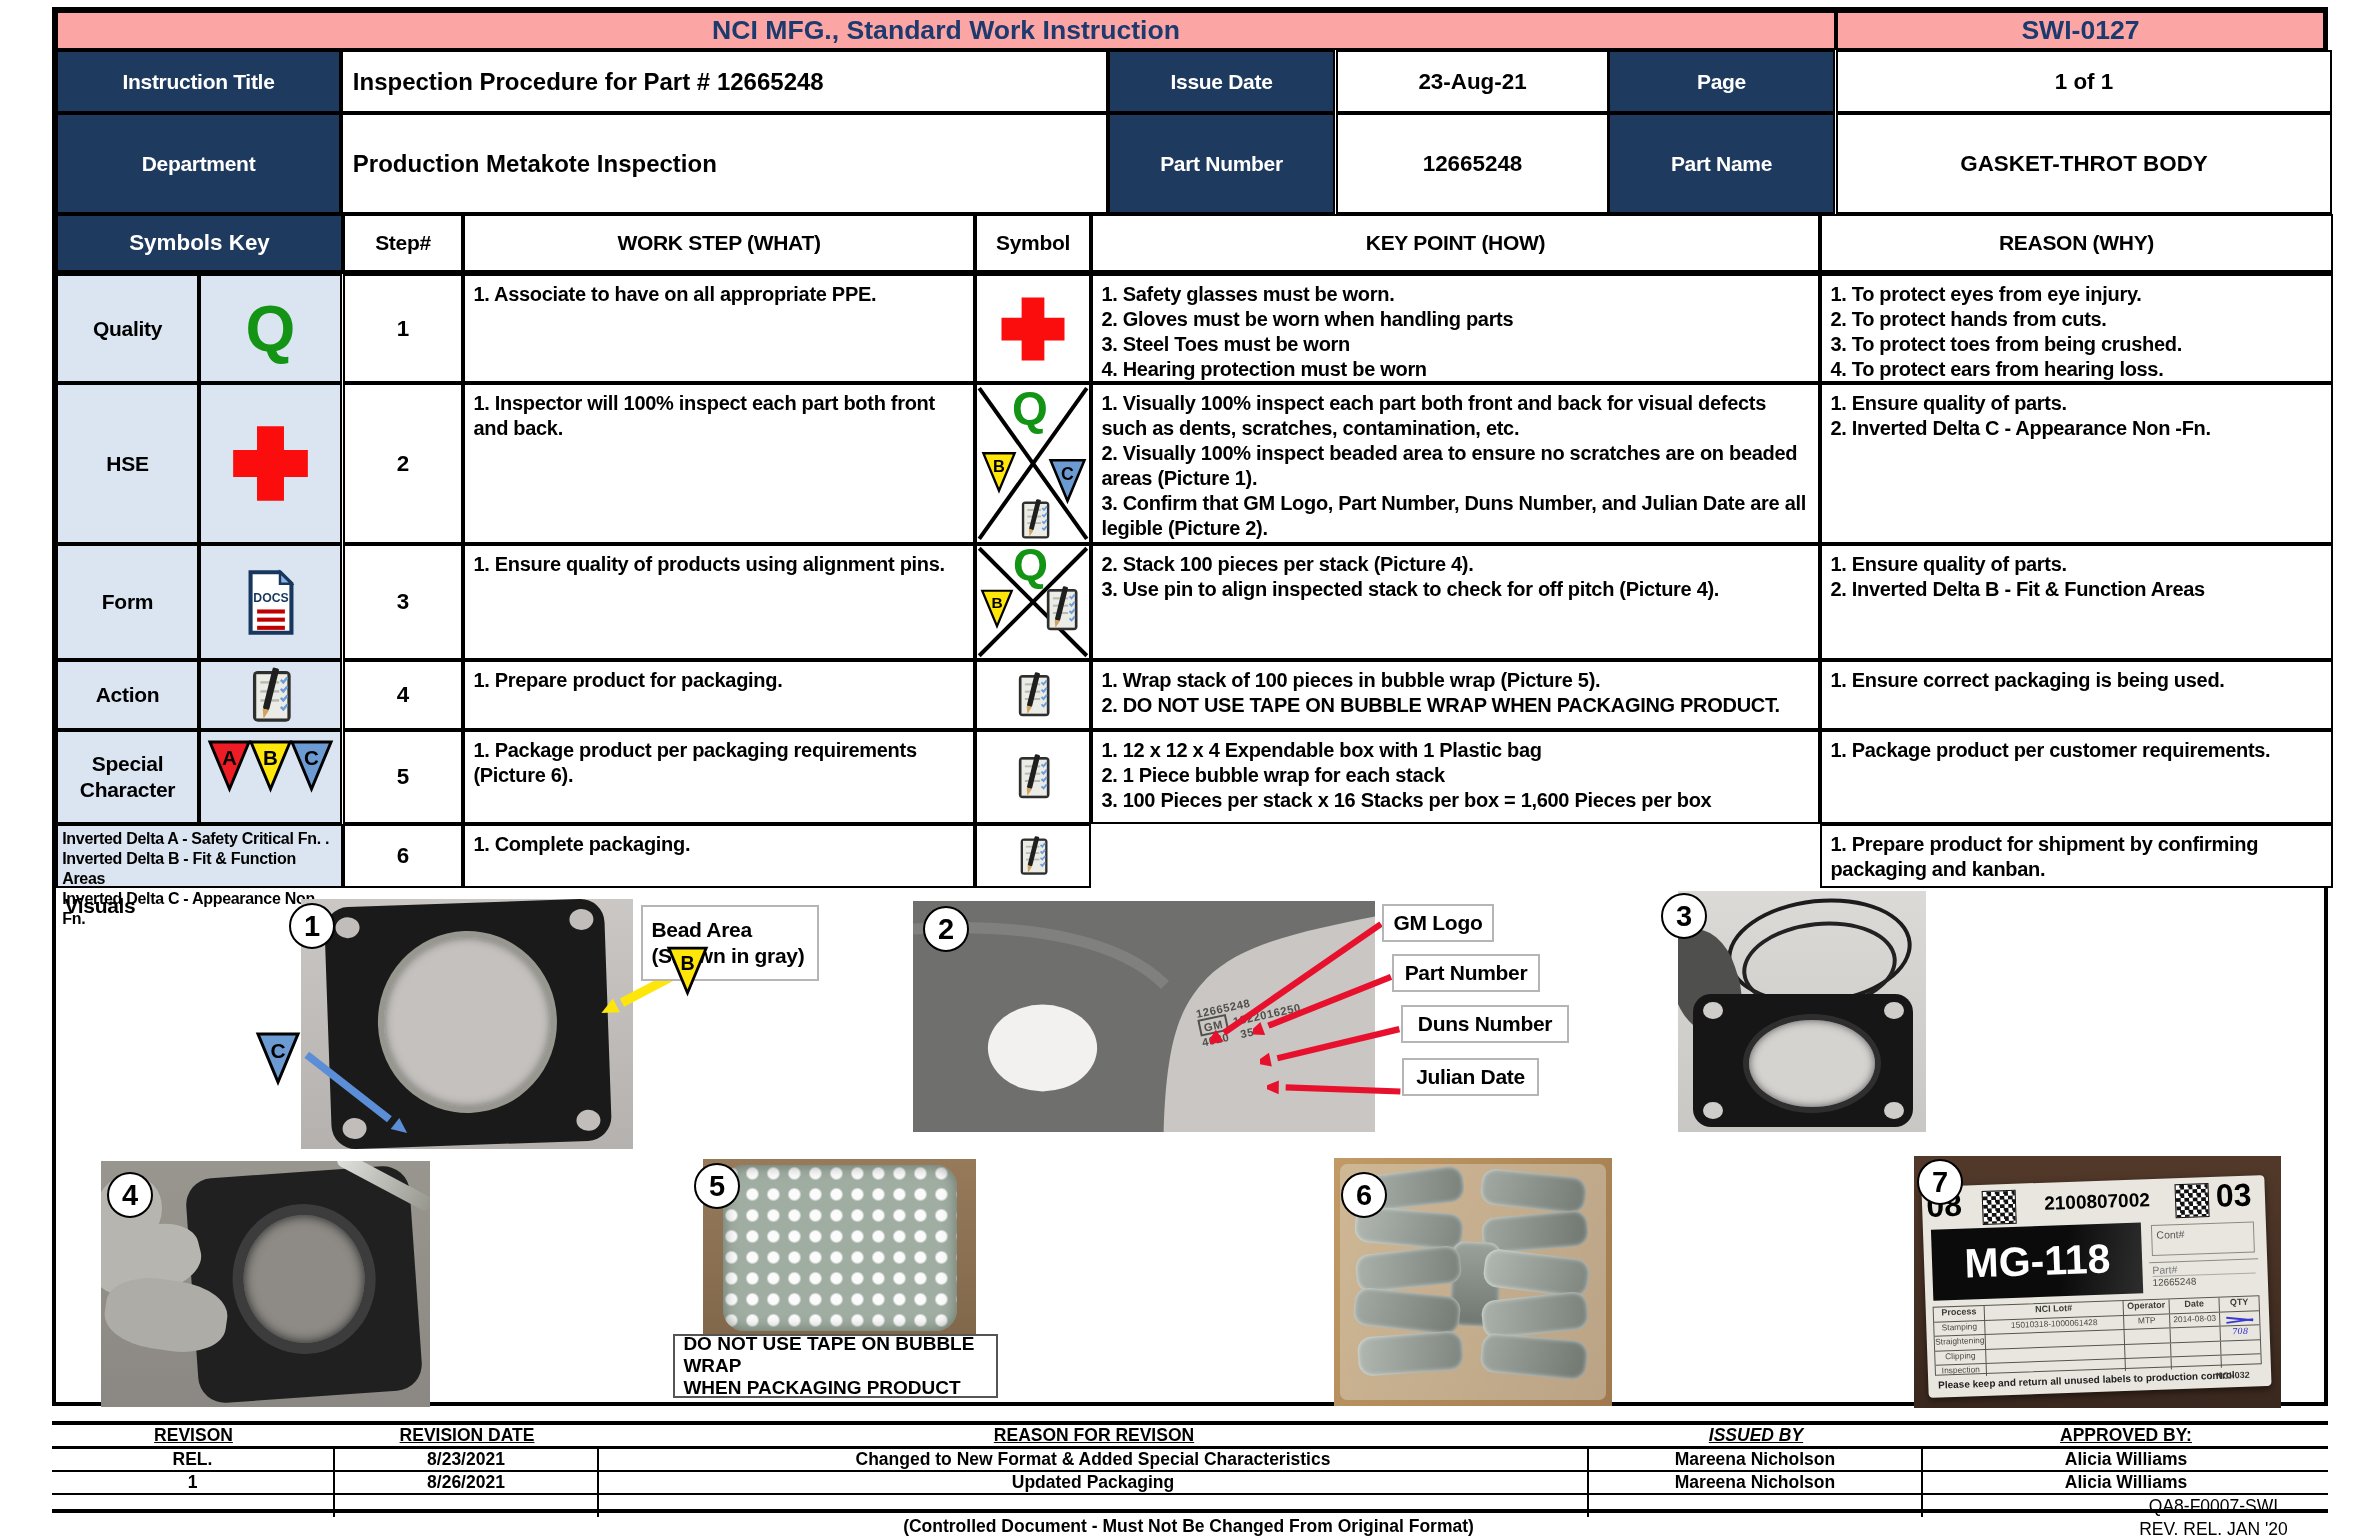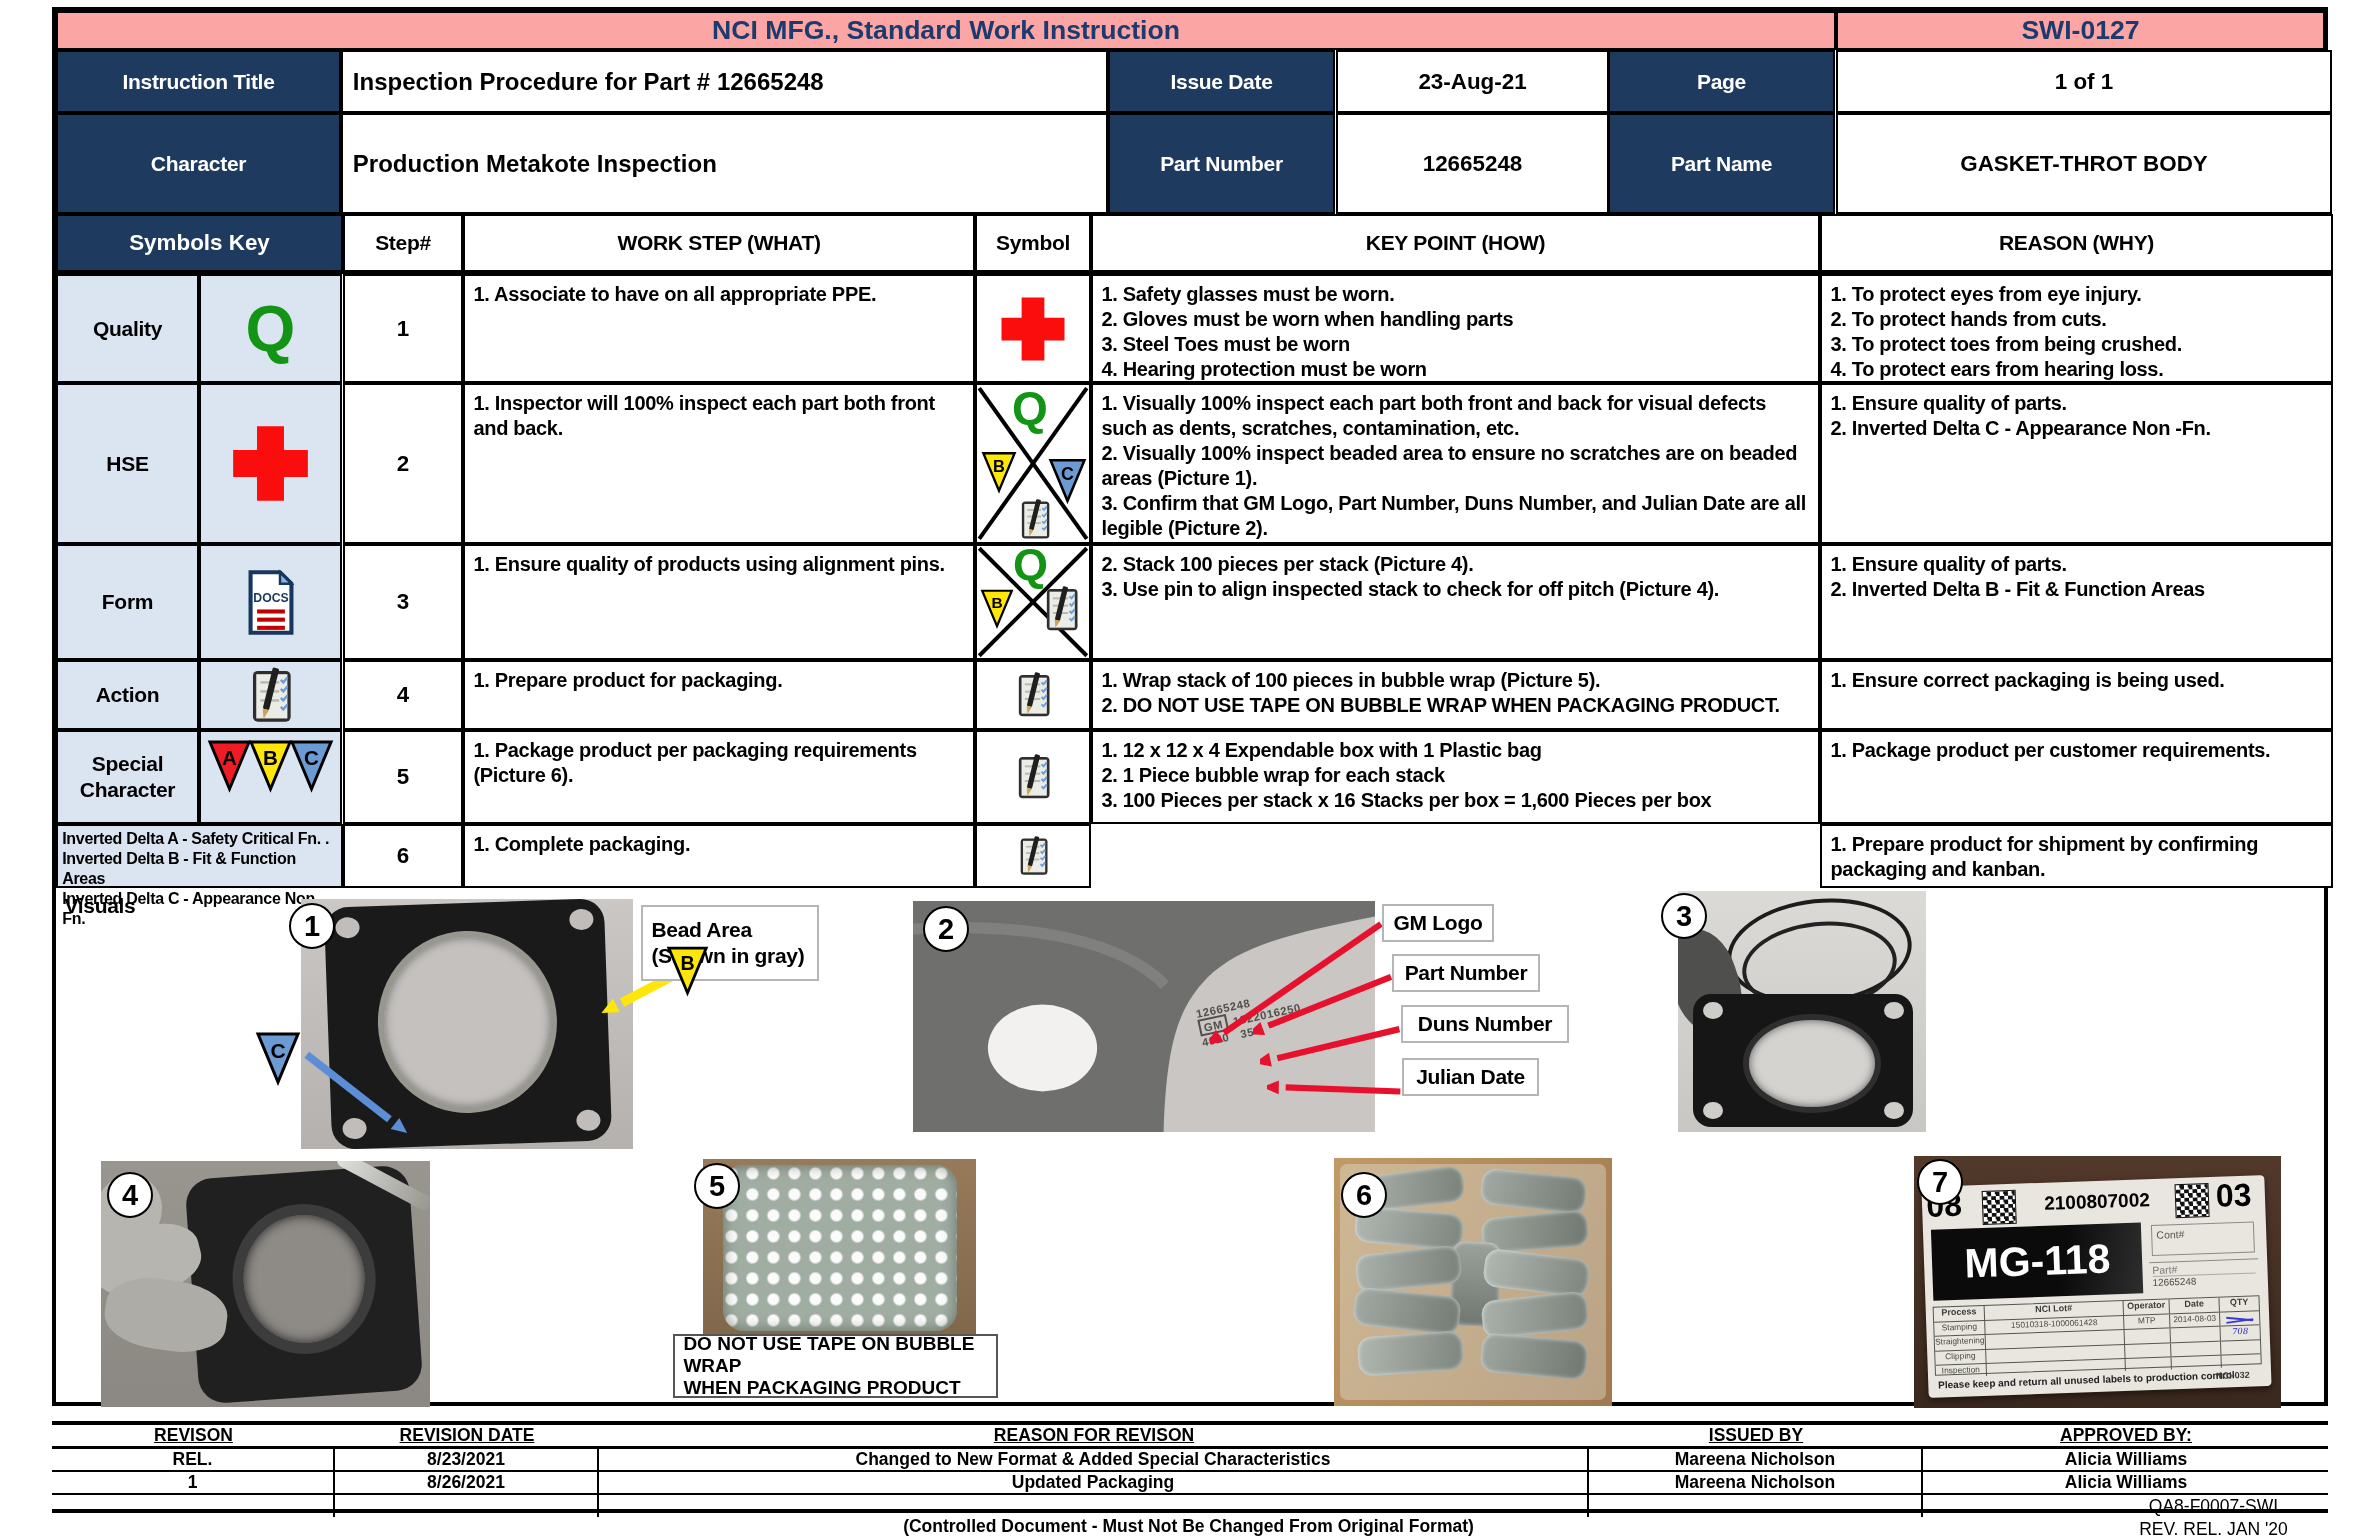--- a/index.html
+++ b/index.html
@@ -40,21 +40,21 @@
   <div class="cell graybar fs38" style="left:0;top:0;width:1780px;height:39px;">NCI MFG., Standard Work Instruction</div>
   <div class="cell graybar fs38" style="left:1780px;top:0;width:489px;height:39px;">SWI-0127</div>
 
   <div class="cell navy fs30" style="left:0;top:39px;width:285px;height:63px;">Instruction Title</div>
   <div class="cell white fs34" style="left:285px;top:39px;width:767px;height:63px;align-items:center;padding-left:9.8px;">Inspection Procedure for Part # 12665248</div>
   <div class="cell navy fs30" style="left:1052px;top:39px;width:227px;height:63px;">Issue Date</div>
   <div class="cell white c fs32" style="left:1280px;top:39px;width:273px;height:63px;">23-Aug-21</div>
   <div class="cell navy fs30" style="left:1552px;top:39px;width:227px;height:63px;">Page</div>
   <div class="cell white c fs32" style="left:1780px;top:39px;width:496px;height:63px;">1 of 1</div>
 
-  <div class="cell navy fs30" style="left:0;top:102px;width:285px;height:101px;">Character</div>
+  <div class="cell navy fs30" style="left:0;top:102px;width:285px;height:101px;">Department</div>
   <div class="cell white fs34" style="left:285px;top:102px;width:767px;height:101px;align-items:center;padding-left:9.8px;">Production Metakote Inspection</div>
   <div class="cell navy fs30" style="left:1052px;top:102px;width:227px;height:101px;">Part Number</div>
   <div class="cell white c fs32" style="left:1280px;top:102px;width:273px;height:101px;">12665248</div>
   <div class="cell navy fs30" style="left:1552px;top:102px;width:227px;height:101px;">Part Name</div>
   <div class="cell white c fs32" style="left:1780px;top:102px;width:496px;height:101px;">GASKET-THROT BODY</div>
 
   <div class="cell navy fs32 thickb" style="left:0;top:203px;width:287px;height:60px;">Symbols Key</div>
   <div class="cell white c fs30 thickb" style="left:287px;top:203px;width:120px;height:60px;">Step#</div>
   <div class="cell white c fs30 thickb" style="left:407px;top:203px;width:512px;height:60px;">WORK STEP (WHAT)</div>
   <div class="cell white c fs30 thickb" style="left:919px;top:203px;width:116px;height:60px;">Symbol</div>
@@ -497,21 +497,21 @@
     </div>
   </div>
   <div class="badge" style="left:1861px;top:1148px;">7</div>
 
 </div>
 
 <div id="revision" class="abs" style="left:52px;top:1421px;width:2276px;height:92px;border-top:4.9px solid #000;border-bottom:4.9px solid #000;">
   <div class="rrow-cell" style="left:0;top:0;width:283px;height:21px;text-decoration:underline;">REVISON</div>
   <div class="rrow-cell" style="left:283px;top:0;width:264px;height:21px;text-decoration:underline;">REVISION DATE</div>
   <div class="rrow-cell" style="left:547px;top:0;width:990px;height:21px;text-decoration:underline;">REASON FOR REVISON</div>
-  <div class="rrow-cell" style="left:1537px;top:0;width:334px;height:21px;text-decoration:underline;">ISSUED BY</div>
+  <div class="rrow-cell" style="left:1537px;top:0;width:334px;height:21px;text-decoration:underline;font-style:italic;">ISSUED BY</div>
   <div class="rrow-cell" style="left:1871px;top:0;width:406px;height:21px;text-decoration:underline;">APPROVED BY:</div>
   <div class="abs" style="left:0;top:21px;width:2276px;height:2.8px;background:#000;"></div>
 
   <div class="rrow-cell" style="left:0;top:24px;width:283px;height:21px;border-right:2.1px solid #000;">REL.</div>
   <div class="rrow-cell" style="left:283px;top:24px;width:264px;height:21px;border-right:2.1px solid #000;">8/23/2021</div>
   <div class="rrow-cell" style="left:547px;top:24px;width:990px;height:21px;border-right:2.1px solid #000;">Changed to New Format &amp; Added Special Characteristics</div>
   <div class="rrow-cell" style="left:1537px;top:24px;width:334px;height:21px;border-right:2.1px solid #000;">Mareena Nicholson</div>
   <div class="rrow-cell" style="left:1871px;top:24px;width:406px;height:21px;">Alicia Williams</div>
   <div class="abs" style="left:0;top:45px;width:2276px;height:2.1px;background:#000;"></div>
 

